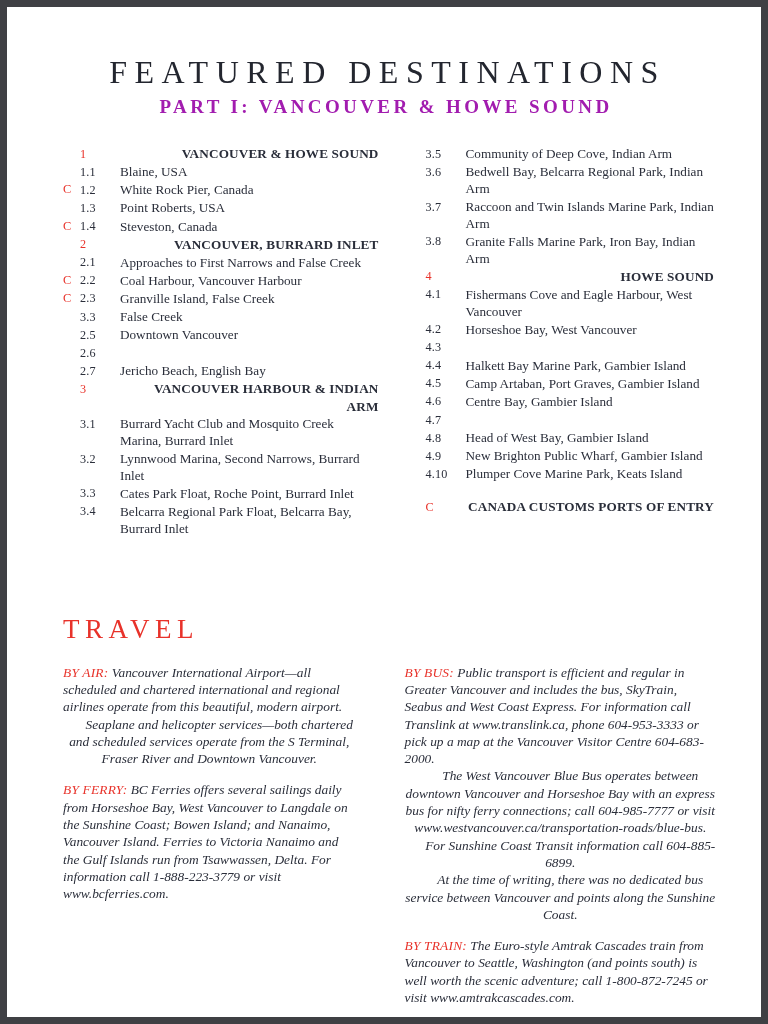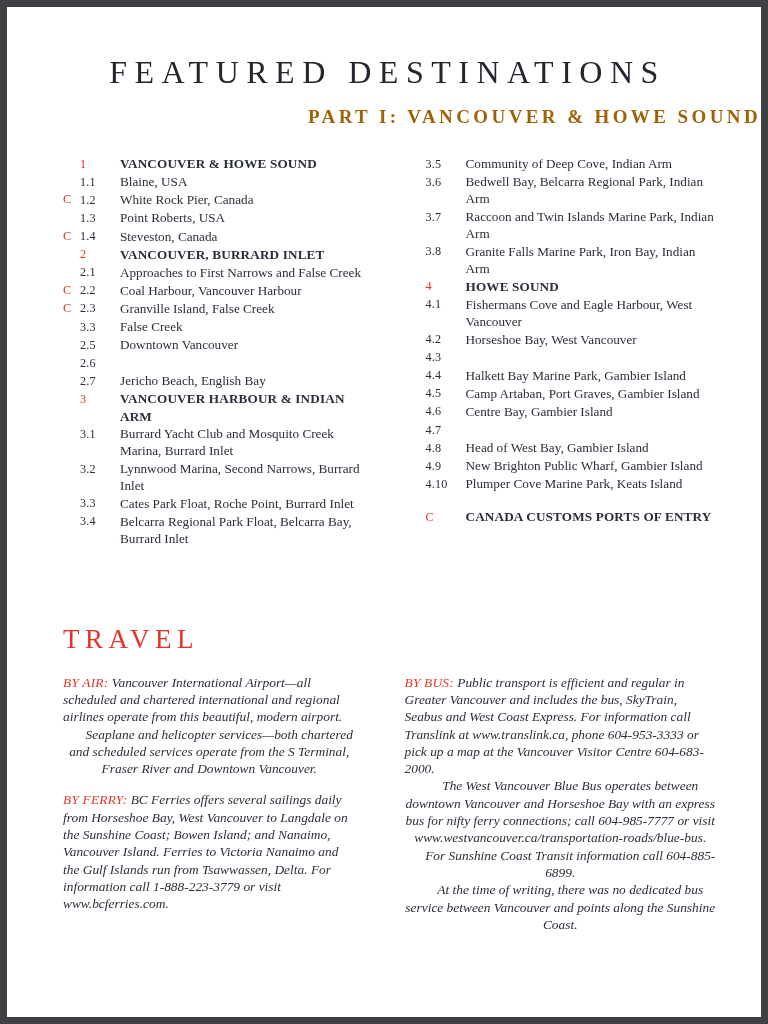--- a/index.html
+++ b/index.html
@@ -34,26 +34,25 @@
     letter-spacing: 7.5px;
     color: #23262f;
     font-weight: 400;
     line-height: 1.1;
     padding-left: 7px;
     white-space: nowrap;
   }
   .title-sub {
     font-size: 19px;
     letter-spacing: 3.4px;
-    color: #a16207;
+    color: #a21caf;
     font-weight: 700;
-    margin-top: 16px;
+    margin-top: 6px;
     padding-left: 4px;
     white-space: nowrap;
-    text-align: right;
   }
 
   
   .toc {
     display: flex;
     margin-top: 27px;
     padding: 0 47px 0 56px;
     color: #2a2e3a;
   }
   .toc-col {
@@ -87,20 +86,21 @@
   }
   .toc-label {
     flex: 1;
   }
   .toc-row.section .toc-num {
     color: #e8322a;
   }
   .toc-row.section .toc-label {
     font-weight: 700;
     letter-spacing: .15px;
+    text-align: right;
   }
   .toc-row.gap-above { margin-top: 15px; }
 
   
   .travel-head {
     color: #e8322a;
     font-size: 27px;
     letter-spacing: 5.5px;
     margin: 76px 0 0 56px;
     font-weight: 400;
@@ -319,16 +319,17 @@
     <div class="body-col left">
         <p class="para"><span class="lede">BY AIR:</span><span> Vancouver International Airport—all scheduled and chartered international and regional airlines operate from this beautiful, modern airport.</span></p>
         <p class="para indent"><span>Seaplane and helicopter services—both chartered and scheduled services operate from the S Terminal, Fraser River and Downtown Vancouver.</span></p>
         <p class="para spaced"><span class="lede">BY FERRY:</span><span> BC Ferries offers several sailings daily from Horseshoe Bay, West Vancouver to Langdale on the Sunshine Coast; Bowen Island; and Nanaimo, Vancouver Island. Ferries to Victoria Nanaimo and the Gulf Islands run from Tsawwassen, Delta. For information call 1-888-223-3779 or visit www.bcferries.com.</span></p>
       </div>
     <div class="body-col right">
         <p class="para"><span class="lede">BY BUS:</span><span> Public transport is efficient and regular in Greater Vancouver and includes the bus, SkyTrain, Seabus and West Coast Express. For information call Translink at www.translink.ca, phone 604-953-3333 or pick up a map at the Vancouver Visitor Centre 604-683-2000.</span></p>
         <p class="para indent"><span>The West Vancouver Blue Bus operates between downtown Vancouver and Horseshoe Bay with an express bus for nifty ferry connections; call 604-985-7777 or visit www.westvancouver.ca/transportation-roads/blue-bus.</span></p>
         <p class="para indent"><span>For Sunshine Coast Transit information call 604-885-6899.</span></p>
         <p class="para indent"><span>At the time of writing, there was no dedicated bus service between Vancouver and points along the Sunshine Coast.</span></p>
+        <p class="para spaced"><span class="lede">BY TRAIN:</span><span> The Euro-style Amtrak Cascades train from Vancouver to Seattle, Washington (and points south) is well worth the scenic adventure; call 1-800-872-7245 or visit www.amtrakcascades.com.</span></p>
       </div>
   </div>
 
 </div>
 
 </body></html>

